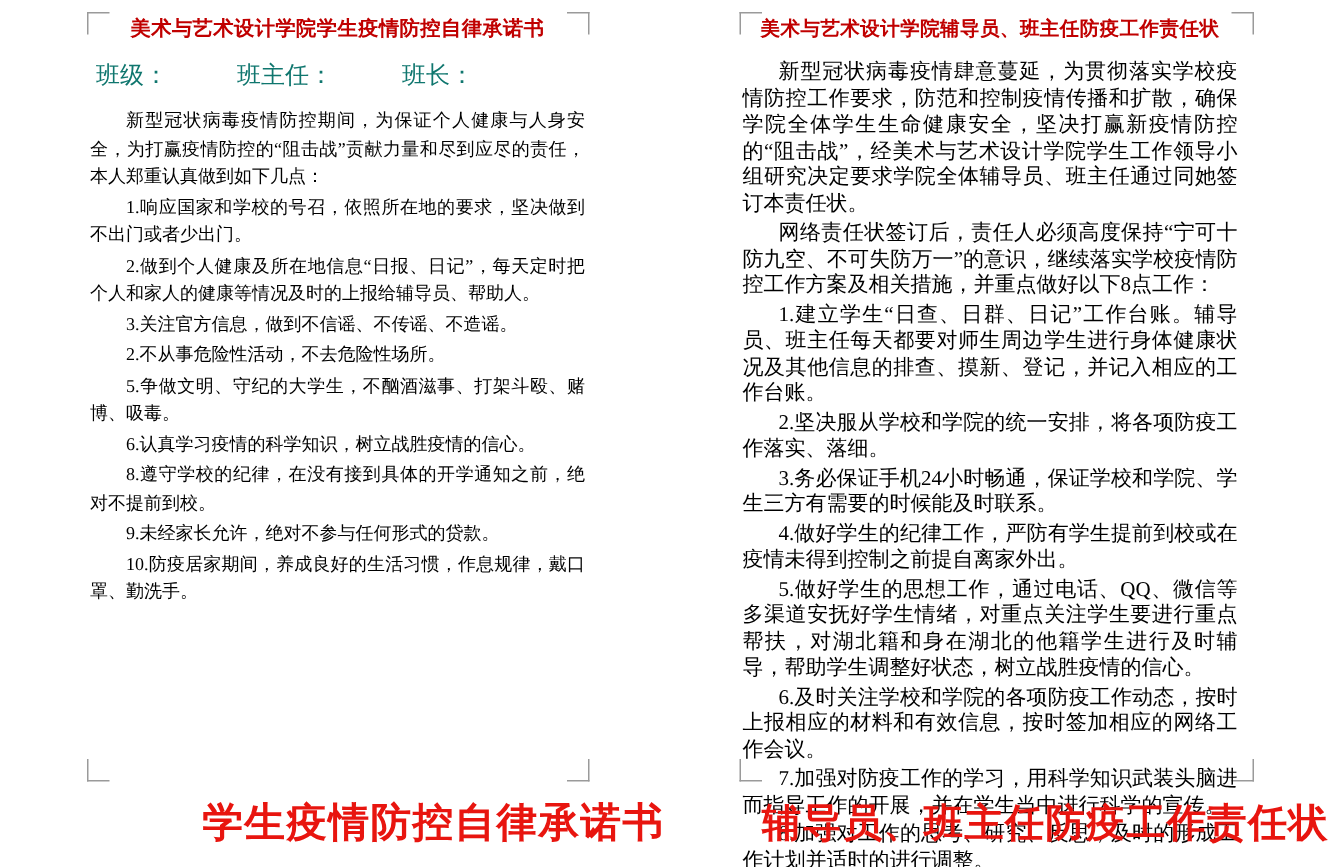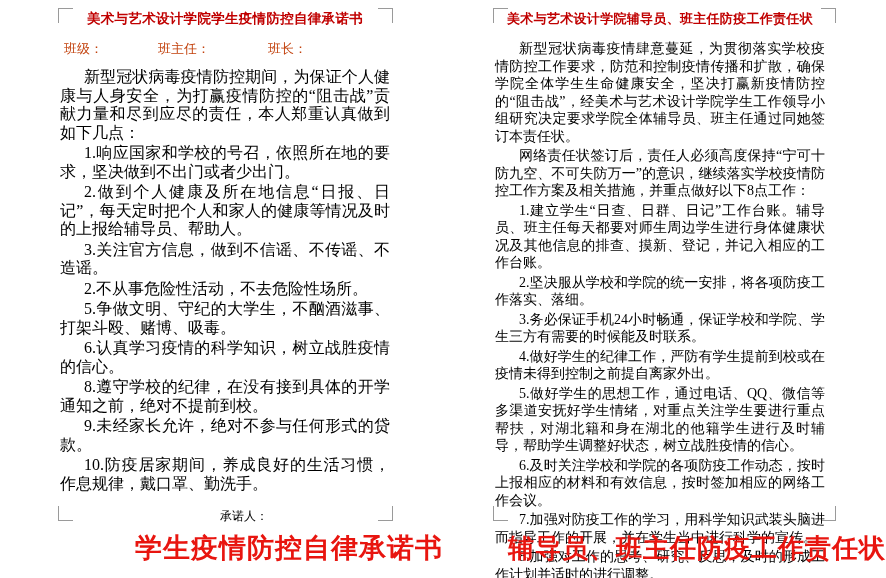--- a/index.html
+++ b/index.html
@@ -59,34 +59,34 @@
     letter-spacing: 0.3px;
     margin-bottom: 12px;
     white-space: nowrap;
   }
   .doc-col.right .doc-title {
     font-size: 13px;
   }
   .meta-row {
     display: flex;
     flex-direction: row;
-    font-size: 13px;
-    color: #c2410c;
+    font-size: 16px;
+    color: #0f766e;
     margin: 10px 0 10px 0;
     padding: 0 4px;
   }
   .meta-item {
     white-space: nowrap;
   }
   .meta-item.m1 { width: 94px; }
   .meta-item.m2 { width: 110px; }
   .meta-item.m3 { width: 80px; }
 
   p.body-line {
-    font-size: 16px;
+    font-size: 12px;
     line-height: 18.5px;
     color: #000;
     margin: 0 0 2px 0;
     text-align: justify;
     text-justify: inter-ideograph;
   }
   p.indent2 {
     text-indent: 24px;
   }
   .doc-col.right p.body-line {
@@ -151,21 +151,20 @@
       <p class="body-line indent2">2.做到个人健康及所在地信息“日报、日记”，每天定时把个人和家人的健康等情况及时的上报给辅导员、帮助人。</p>
       <p class="body-line indent2">3.关注官方信息，做到不信谣、不传谣、不造谣。</p>
       <p class="body-line indent2">2.不从事危险性活动，不去危险性场所。</p>
       <p class="body-line indent2">5.争做文明、守纪的大学生，不酗酒滋事、打架斗殴、赌博、吸毒。</p>
       <p class="body-line indent2">6.认真学习疫情的科学知识，树立战胜疫情的信心。</p>
       <p class="body-line indent2">8.遵守学校的纪律，在没有接到具体的开学通知之前，绝对不提前到校。</p>
       <p class="body-line indent2">9.未经家长允许，绝对不参与任何形式的贷款。</p>
       <p class="body-line indent2">10.防疫居家期间，养成良好的生活习惯，作息规律，戴口罩、勤洗手。</p>
 
       <div class="sign-block">
-        <div class="sign-line">承诺人：</div>
       </div>
     </div>
 
     <div class="banner">学生疫情防控自律承诺书</div>
   </div>
 
   <div class="doc-col right">
     <div class="corner tl" style="left:50px; top:8px;"></div>
     <div class="corner tr" style="left:378px; top:8px;"></div>
     <div class="corner bl" style="left:50px; top:506px;"></div>

